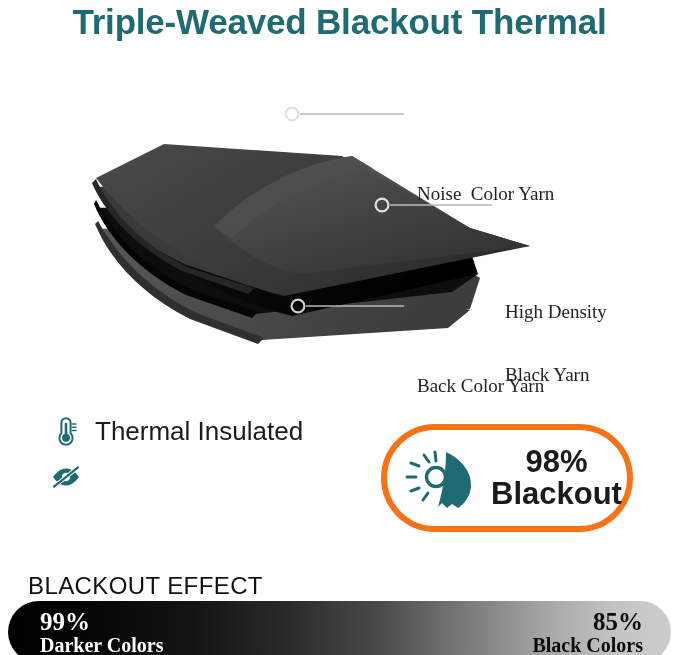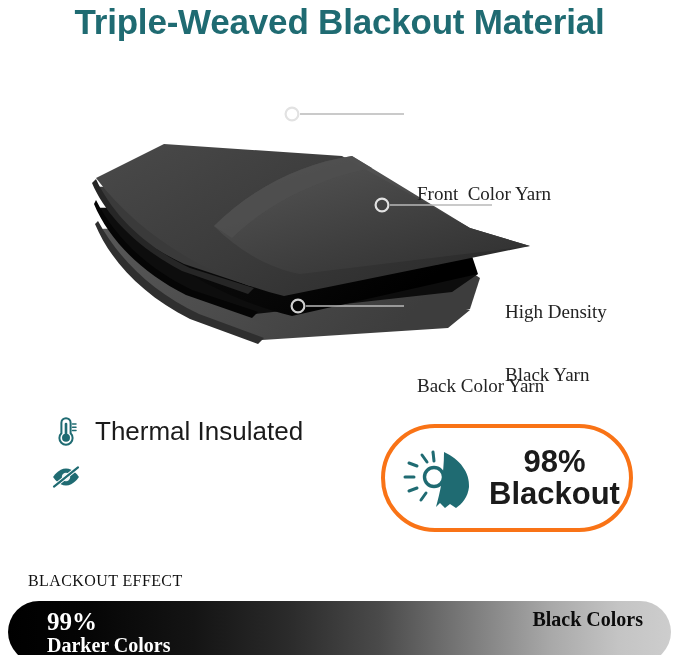--- a/index.html
+++ b/index.html
@@ -82,21 +82,21 @@
     white-space: nowrap;
   }
 
   
   .badge {
     position: absolute;
     left: 381px;
     top: 424px;
     width: 252px;
     height: 108px;
-    border: 4px solid #f97316;
+    border: 6px solid #f97316;
     border-radius: 54px;
     background: #ffffff;
     display: flex;
     align-items: center;
     box-sizing: border-box;
   }
   .badge-icon {
     width: 84px;
     height: 72px;
     flex: 0 0 84px;
@@ -114,22 +114,22 @@
     line-height: 1.02;
   }
   .badge-pct { font-size: 31px; display: block; }
   .badge-word { font-size: 31px; display: block; }
 
   
   .effect-title {
     position: absolute;
     left: 28px;
     top: 572px;
-    font-family: Liberation Serif, serif;
-    font-size: 16px;
+    font-family: Liberation Sans, sans-serif;
+    font-size: 24px;
     color: #111111;
     letter-spacing: 0.4px;
     white-space: nowrap;
   }
   .effect-bar {
     position: absolute;
     left: 8px;
     top: 601px;
     width: 663px;
     height: 62px;
@@ -141,21 +141,21 @@
         #2a2a2a 42%,
         #4a4a4a 56%,
         #7d7d7d 70%,
         #a9a9a9 82%,
         #c4c4c4 92%,
         #cdcdcd 100%);
     overflow: hidden;
   }
   .effect-left {
     position: absolute;
-    left: 39px;
+    left: 32px;
     top: 8px;
     color: #ffffff;
     font-family: "Liberation Serif", serif;
     line-height: 1.05;
   }
   .effect-right {
     position: absolute;
     right: 28px;
     top: 8px;
     color: #0c0c0c;
@@ -170,21 +170,21 @@
   }
   .eff-sub {
     display: block;
     font-size: 20px;
     font-weight: bold;
   }
 </style>
 </head>
 <body>
 
-<div class="title">Triple-Weaved Blackout Material</div>
+<div class="title">Triple-Weaved Blackout Thermal</div>
 
 <div class="diagram">
   <svg width="679" height="270" viewBox="0 0 679 270" xmlns="http://www.w3.org/2000/svg">
     <defs>
       <linearGradient id="gTop" x1="0" y1="0" x2="1" y2="0.6">
         <stop offset="0%" stop-color="#4a4a4a"></stop>
         <stop offset="55%" stop-color="#3b3b3b"></stop>
         <stop offset="100%" stop-color="#2c2c2c"></stop>
       </linearGradient>
       <linearGradient id="gPeel" x1="0.1" y1="0" x2="0.9" y2="1">
@@ -243,21 +243,21 @@
       <line x1="390" y1="127" x2="492" y2="127"></line>
     </g>
     <circle cx="382" cy="127" r="6.4" fill="none" stroke="#e2e2e2" stroke-width="2.2"></circle>
 
     <g stroke="#b9b9b9" stroke-width="1.4" fill="none">
       <line x1="306" y1="228" x2="404" y2="228"></line>
     </g>
     <circle cx="298" cy="228" r="6.4" fill="none" stroke="#cfcfcf" stroke-width="2.2"></circle>
   </svg>
 
-  <div class="leader-label lbl-front">Front  Color Yarn</div>
+  <div class="leader-label lbl-front">Noise  Color Yarn</div>
 
   <div class="leader-label lbl-high">
     <div>High Density</div>
     <div>Black Yarn</div>
   </div>
 
   <div class="leader-label lbl-back">Back Color Yarn</div>
 </div>
 
 <div class="features">
@@ -314,15 +314,16 @@
 </div>
 
 <div class="effect-title">BLACKOUT EFFECT</div>
 
 <div class="effect-bar">
   <span class="effect-left">
     <span class="eff-pct">99%</span>
     <span class="eff-sub">Darker Colors</span>
   </span>
   <span class="effect-right">
+    <span class="eff-pct">85%</span>
     <span class="eff-sub">Black Colors</span>
   </span>
 </div>
 
 </body></html>

